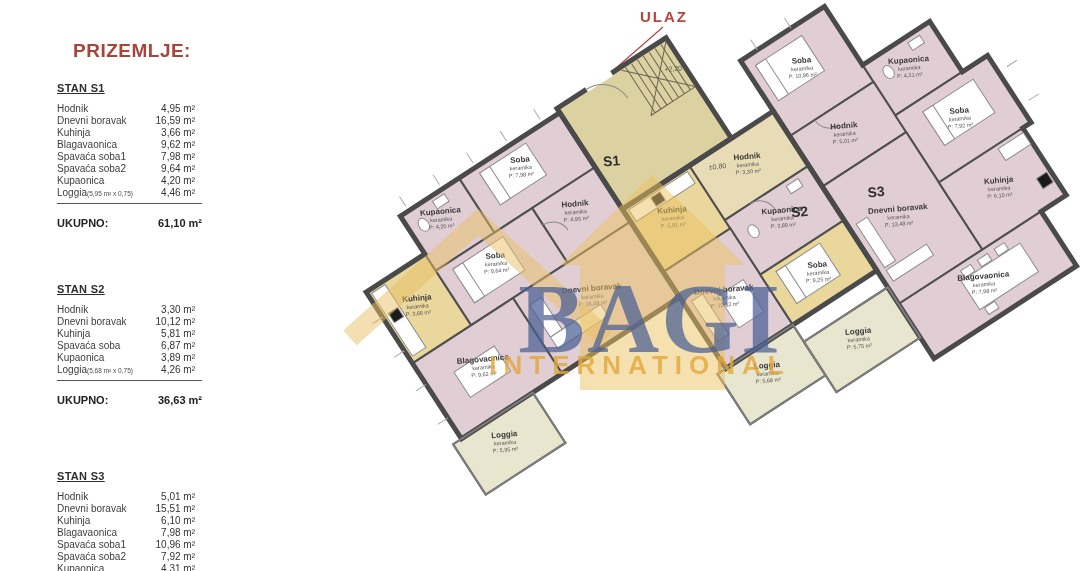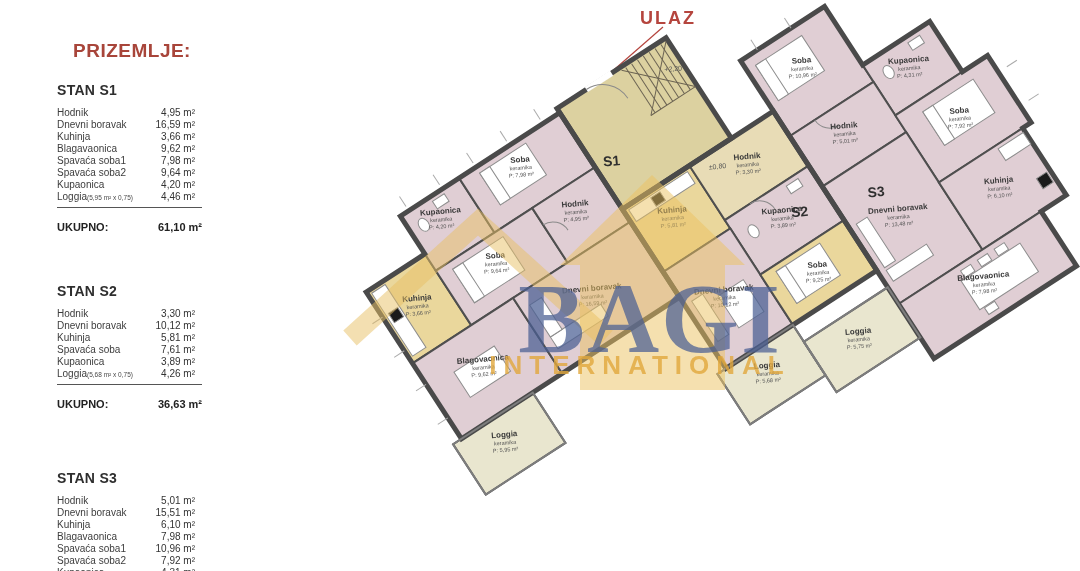--- a/index.html
+++ b/index.html
@@ -3,32 +3,32 @@
 <meta charset="utf-8">
 <style>
   html,body{margin:0;padding:0;background:#fff;}
   #stage{position:relative;width:1080px;height:571px;background:#ffffff;overflow:hidden;
          font-family:"Liberation Sans",sans-serif;color:#3d3d3d;}
   
   #panel{position:absolute;left:57px;top:0;width:150px;z-index:3;}
   .page-title{position:absolute;top:40px;left:16px;font-size:19px;font-weight:bold;
               color:#a8453a;letter-spacing:.5px;white-space:nowrap;}
   .apt{position:absolute;left:0;width:138px;}
-  .apt-name{font-size:14px;font-weight:bold;color:#2e2e2e;letter-spacing:.3px;}
+  .apt-name{font-size:11px;font-weight:bold;color:#2e2e2e;text-decoration:underline;letter-spacing:.3px;}
   .rows{margin-top:9px;}
   .row{display:flex;justify-content:space-between;align-items:baseline;
        font-size:10px;line-height:12px;white-space:nowrap;}
   .row .lbl{color:#3d3d3d;}
   .row .note{font-size:6.5px;color:#4a4a4a;}
   .row .val{color:#333;}
   .total{display:flex;justify-content:space-between;font-size:11px;font-weight:bold;color:#222;
          border-top:1px solid #555;margin-top:3px;padding-top:13px;width:145px;}
   
   #plan-wrap{position:absolute;inset:0;z-index:1;}
-  .ulaz{position:absolute;left:640px;top:8px;font-size:18px;font-weight:bold;
+  .ulaz{position:absolute;left:640px;top:8px;font-size:15px;font-weight:bold;
         color:#b5453e;letter-spacing:2px;z-index:2;text-align:center;}
   svg text{font-family:"Liberation Sans",sans-serif;}
   .room-name{font-size:8px;font-weight:bold;fill:#3a3a3a;}
   .room-sub{font-size:5.5px;fill:#555;}
   .marker{font-size:14px;font-weight:bold;fill:#2f2f2f;}
   .lvl{font-size:7px;fill:#555;}
   .wm-name{font-family:"Liberation Serif",serif;font-size:100px;font-weight:bold;
            fill:#4a5f94;opacity:.72;letter-spacing:2px;}
   .wm-sub{font-size:26px;font-weight:bold;fill:#e2a83d;opacity:.8;letter-spacing:7px;}
 </style>
@@ -104,21 +104,21 @@
             <span class="val">10,12 m²</span>
           </div>
 
           <div class="row">
             <span class="lbl"><span>Kuhinja</span></span>
             <span class="val">5,81 m²</span>
           </div>
 
           <div class="row">
             <span class="lbl"><span>Spavaća soba</span></span>
-            <span class="val">7,61 m²</span>
+            <span class="val">6,87 m²</span>
           </div>
 
           <div class="row">
             <span class="lbl"><span>Kupaonica</span></span>
             <span class="val">3,89 m²</span>
           </div>
 
           <div class="row">
             <span class="lbl"><span>Loggia</span><span class="note">(5,68 m² x 0,75)</span></span>
             <span class="val">4,26 m²</span>

